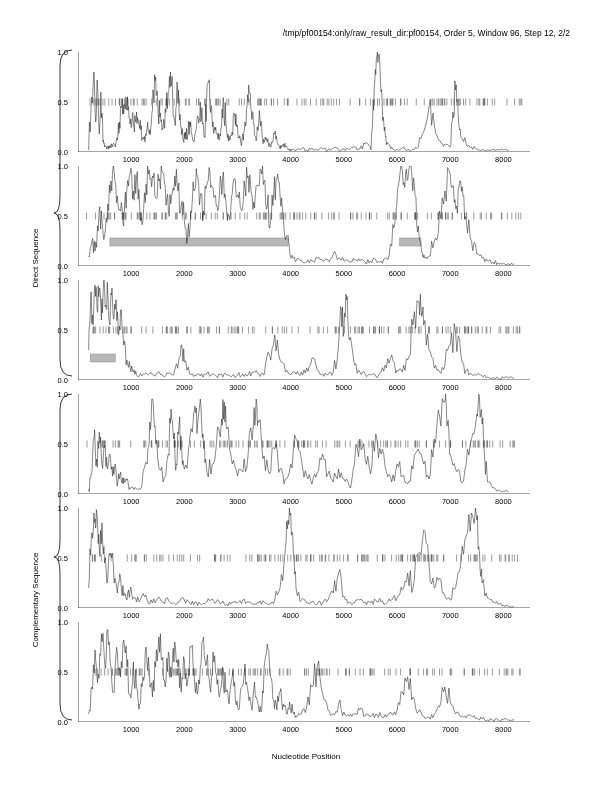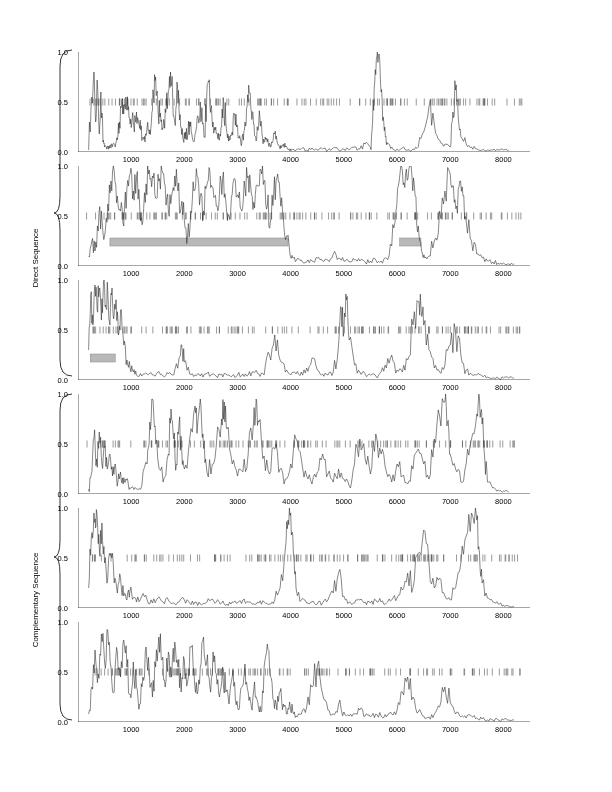--- a/index.html
+++ b/index.html
@@ -86,31 +86,33 @@
   .brace {
     position: absolute;
     left: 52px;
   }
 </style>
 </head>
 <body>
 
 <div class="page">
 
+  <div class="title">/tmp/pf00154:only/raw_result_dir:pf00154, Order 5, Window 96, Step 12, 2/2</div>
 
   <svg class="brace" style="top:48px;" width="22" height="330">
     <path d="M20 2 Q8 2 8 18 L8 148 Q8 165 2 165 Q8 165 8 182 L8 312 Q8 328 20 328" fill="none" stroke="#000" stroke-width="0.8"></path>
   </svg>
   <svg class="brace" style="top:392px;" width="22" height="330">
     <path d="M20 2 Q8 2 8 18 L8 148 Q8 165 2 165 Q8 165 8 182 L8 312 Q8 328 20 328" fill="none" stroke="#000" stroke-width="0.8"></path>
   </svg>
 
   <div class="group-label" style="left:40px; top:258px; transform: rotate(-90deg) translate(-50%, -100%);">Direct Sequence</div>
   <div class="group-label" style="left:40px; top:600px; transform: rotate(-90deg) translate(-50%, -100%);">Complementary Sequence</div>
 
+  <div class="axis-title" style="left:0; width:612px; text-align:center; top:752px;">Nucleotide Position</div>
 
   <div id="panels-host">
       <div class="panel" style="top: 52px;">
         <div class="ylabels">
           <div class="ytick" style="top: 100px;">0.0</div>
           <div class="ytick" style="top: 50px;">0.5</div>
           <div class="ytick" style="top: 0px;">1.0</div>
         </div>
         <div class="xlabels">
           <div class="xtick" style="left: 53.1765px;">1000</div>

